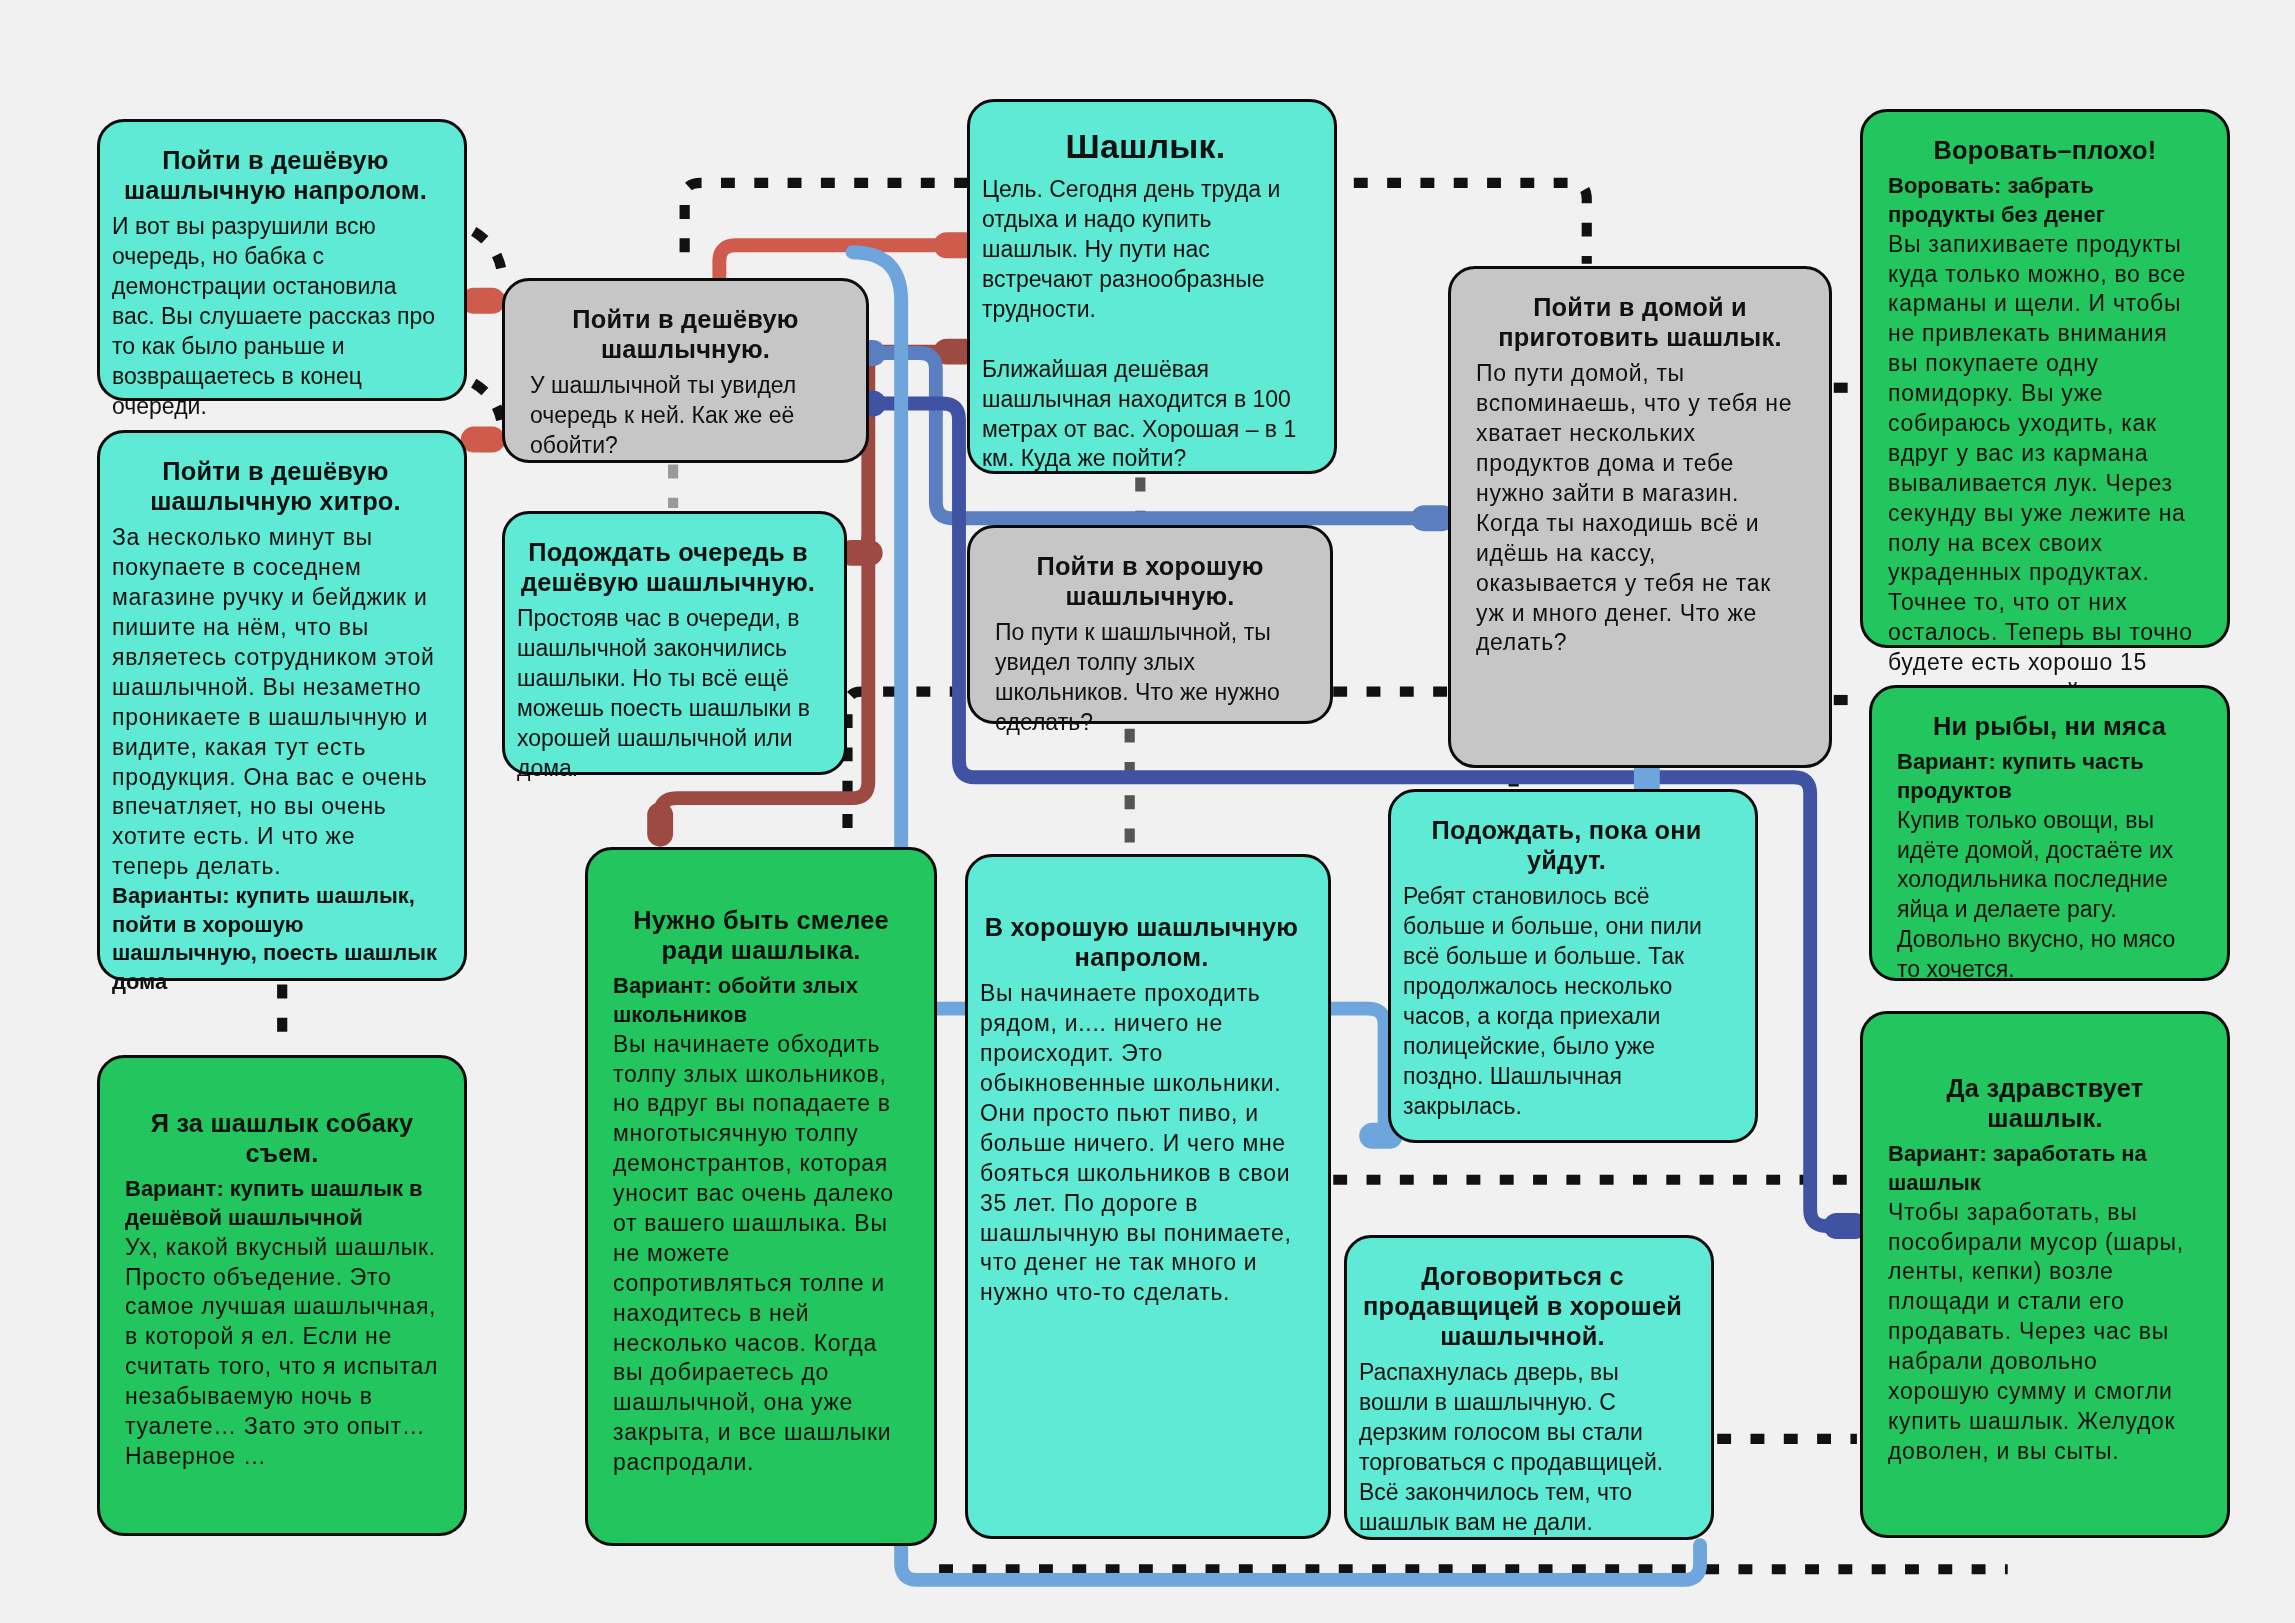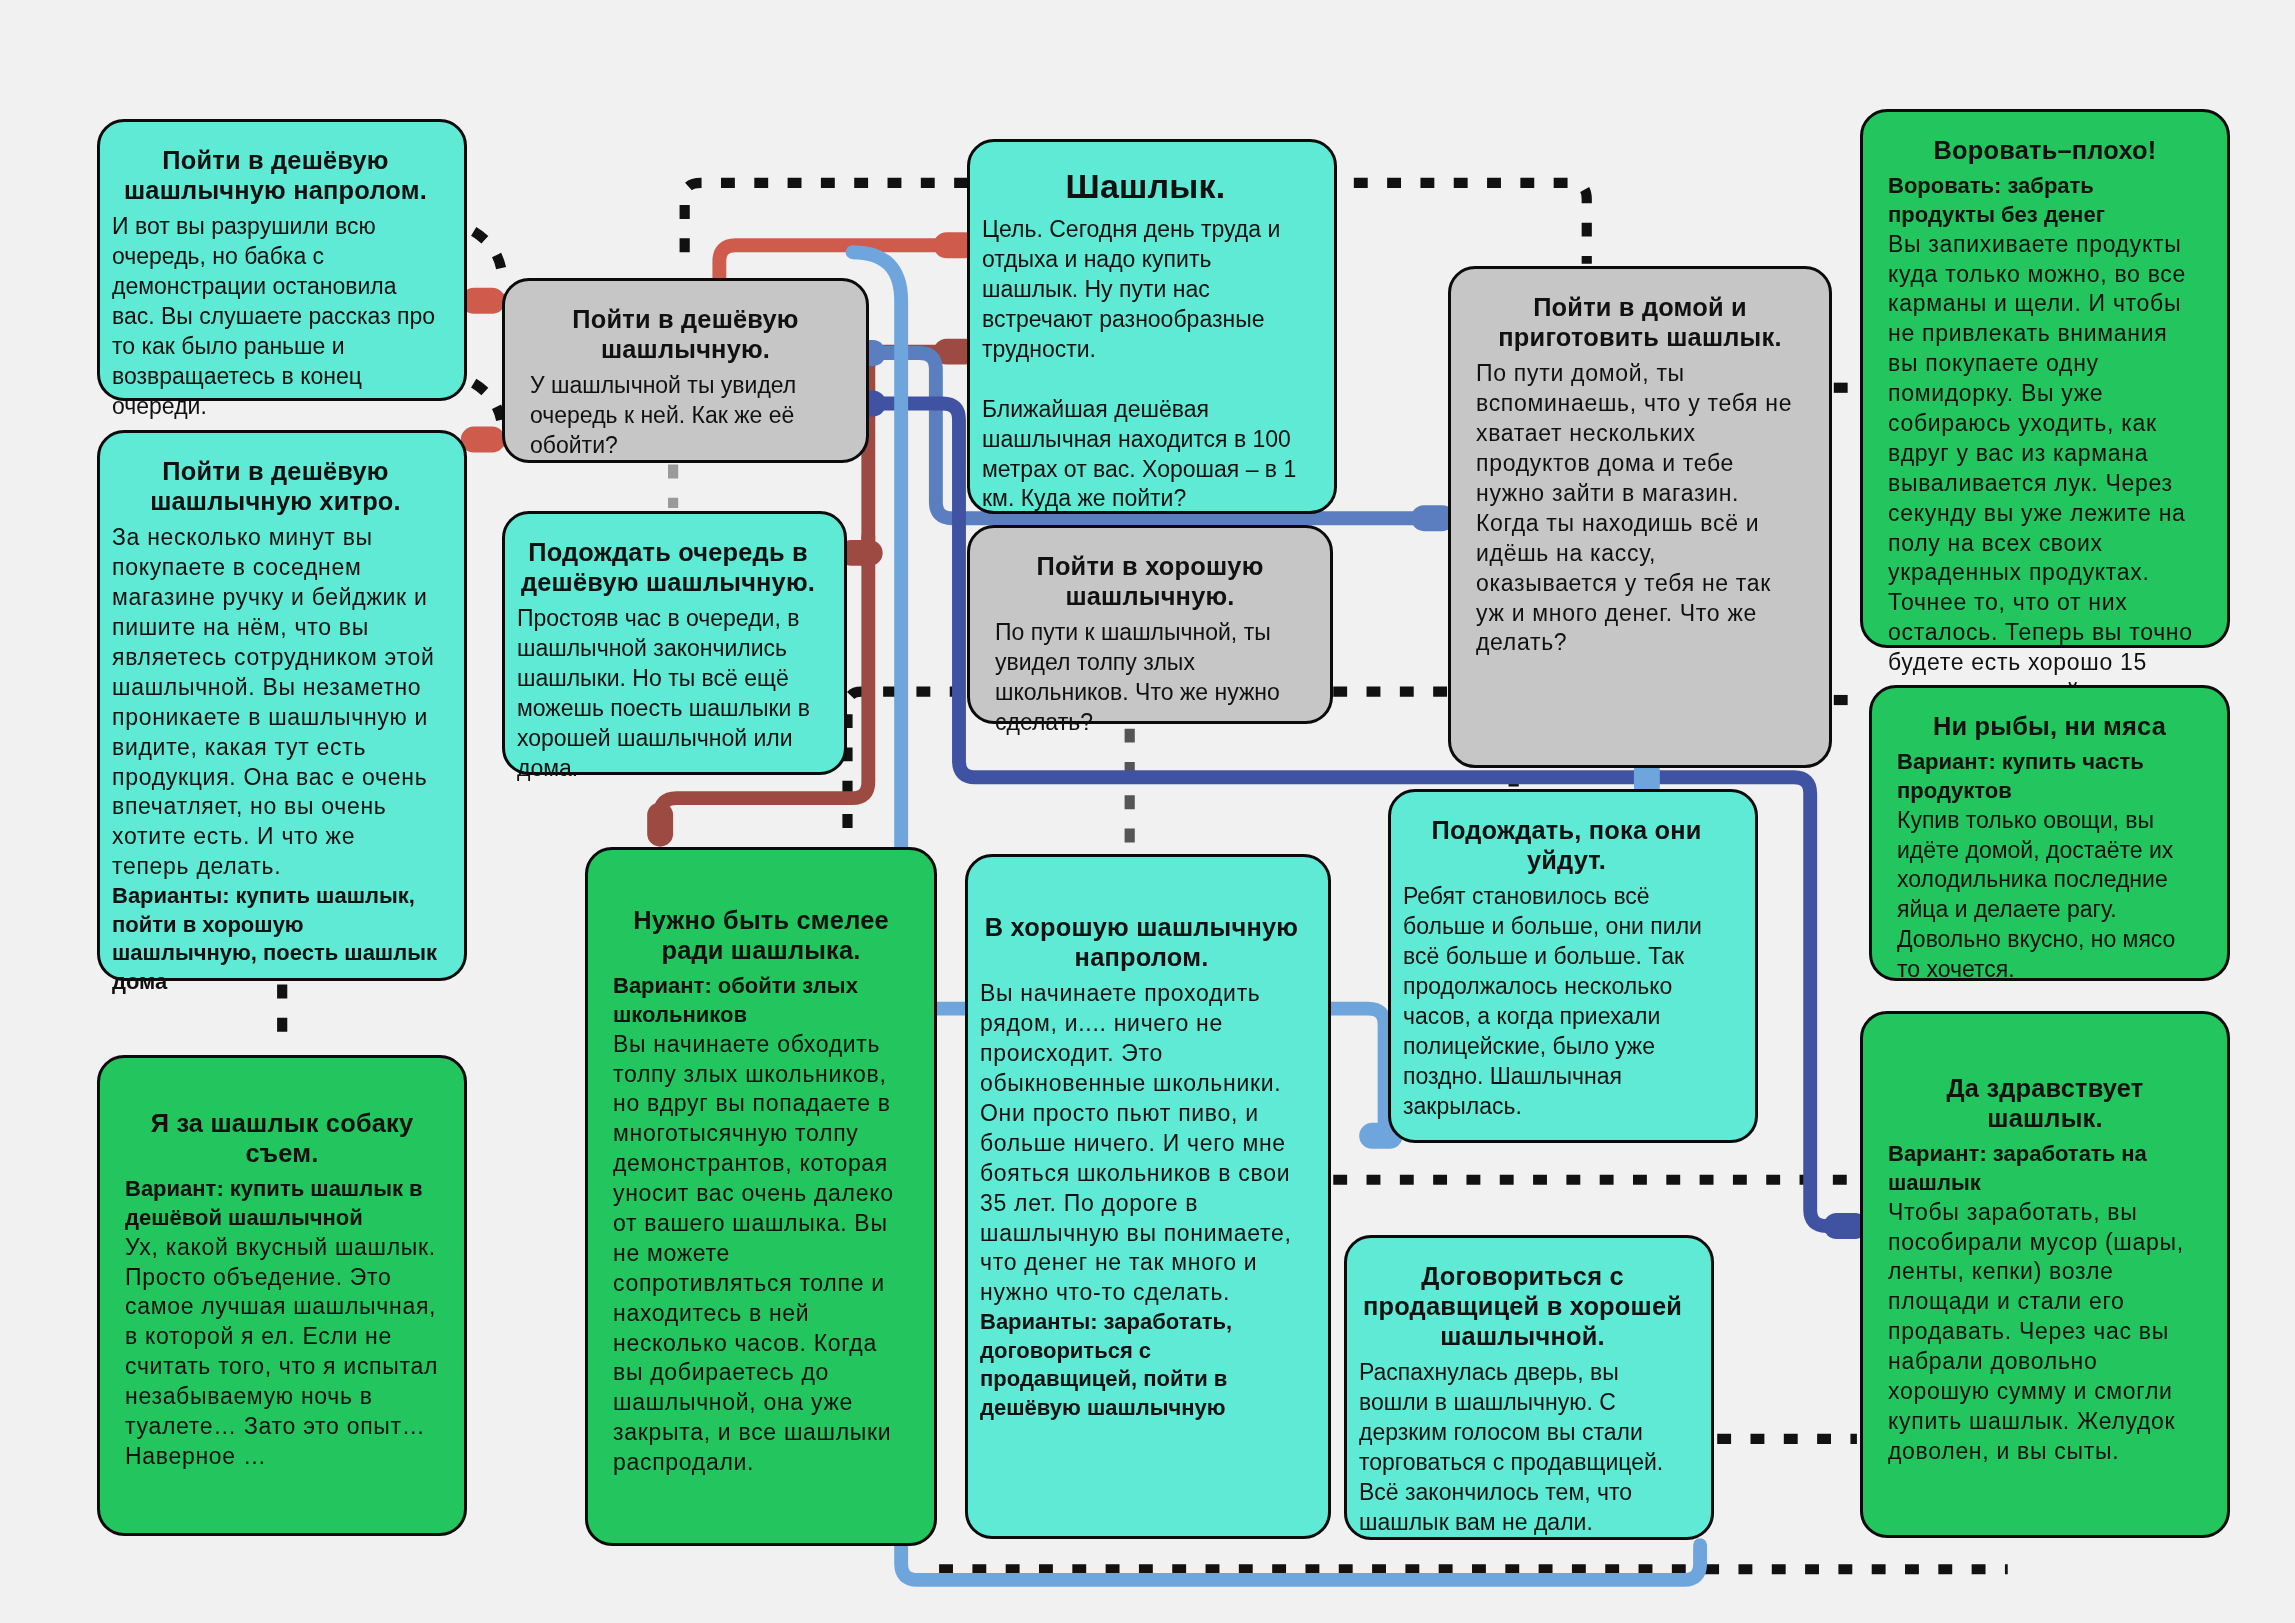--- a/index.html
+++ b/index.html
@@ -109,21 +109,21 @@
   <section class="box mid" style="left:502px;top:278px;width:367px;height:185px;">
     <h2>Пойти в дешёвую шашлычную.</h2>
     <p class="body">У шашлычной ты увидел очередь к ней. Как же её обойти?</p>
   </section>
 
   <section class="box light" style="left:502px;top:511px;width:345px;height:264px;">
     <h2>Подождать очередь в дешёвую шашлычную.</h2>
     <p class="body">Простояв час в очереди, в шашлычной закончились шашлыки. Но ты всё ещё можешь поесть шашлыки в хорошей шашлычной или дома.</p>
   </section>
 
-  <section class="box light start" style="left:967px;top:99px;width:370px;height:375px;margin-top:40px;">
+  <section class="box light start" style="left:967px;top:99px;width:370px;height:375px;">
     <h2>Шашлык.</h2>
     <p class="body">Цель.  Сегодня день труда и отдыха и надо купить шашлык. Ну пути нас встречают разнообразные трудности.
 
 Ближайшая дешёвая шашлычная находится в 100 метрах от вас. Хорошая – в 1 км. Куда же пойти?</p>
   </section>
 
   <section class="box mid" style="left:967px;top:525px;width:366px;height:199px;">
     <h2>Пойти в хорошую шашлычную.</h2>
     <p class="body">По пути к шашлычной, ты увидел толпу злых школьников. Что же нужно сделать?</p>
   </section>
@@ -152,21 +152,20 @@
 
   <section class="box dark airy" style="left:585px;top:847px;width:352px;height:699px;padding-top:56px;">
     <h2>Нужно быть смелее ради шашлыка.</h2>
     <p class="variant">Вариант: обойти злых школьников</p>
     <p class="body">Вы начинаете обходить толпу злых школьников, но вдруг вы попадаете в многотысячную толпу демонстрантов, которая уносит вас очень далеко от вашего шашлыка. Вы не можете сопротивляться толпе и находитесь в ней несколько часов. Когда вы добираетесь до шашлычной, она уже закрыта, и все шашлыки распродали.</p>
   </section>
 
   <section class="box light airy" style="left:965px;top:854px;width:366px;height:685px;padding-top:56px;">
     <h2>В хорошую шашлычную напролом.</h2>
     <p class="body">Вы начинаете проходить рядом, и.... ничего не происходит. Это обыкновенные школьники. Они просто пьют пиво, и больше ничего. И чего мне бояться школьников в свои 35 лет. По дороге в шашлычную вы понимаете, что денег не так много и нужно что-то сделать.</p>
-    <p class="variant">Варианты: заработать, договориться с продавщицей, пойти в дешёвую шашлычную</p>
   </section>
 
   <section class="box dark airy" style="left:97px;top:1055px;width:370px;height:481px;padding-top:51px;">
     <h2>Я за шашлык собаку съем.</h2>
     <p class="variant">Вариант: купить шашлык в дешёвой шашлычной</p>
     <p class="body">Ух, какой вкусный шашлык. Просто объедение. Это самое лучшая шашлычная, в которой я ел. Если не считать того, что я испытал незабываемую ночь в туалете… Зато это опыт… Наверное …</p>
   </section>
 
   <section class="box light" style="left:1344px;top:1235px;width:370px;height:305px;">
     <h2>Договориться с продавщицей в хорошей шашлычной.</h2>

